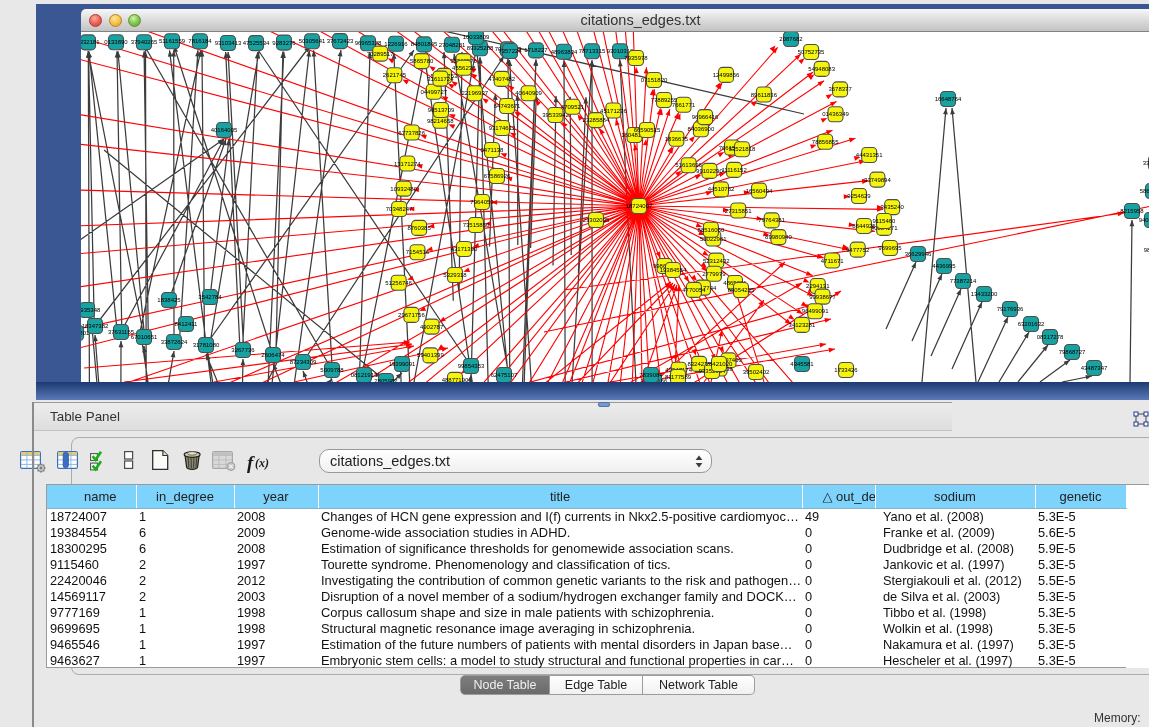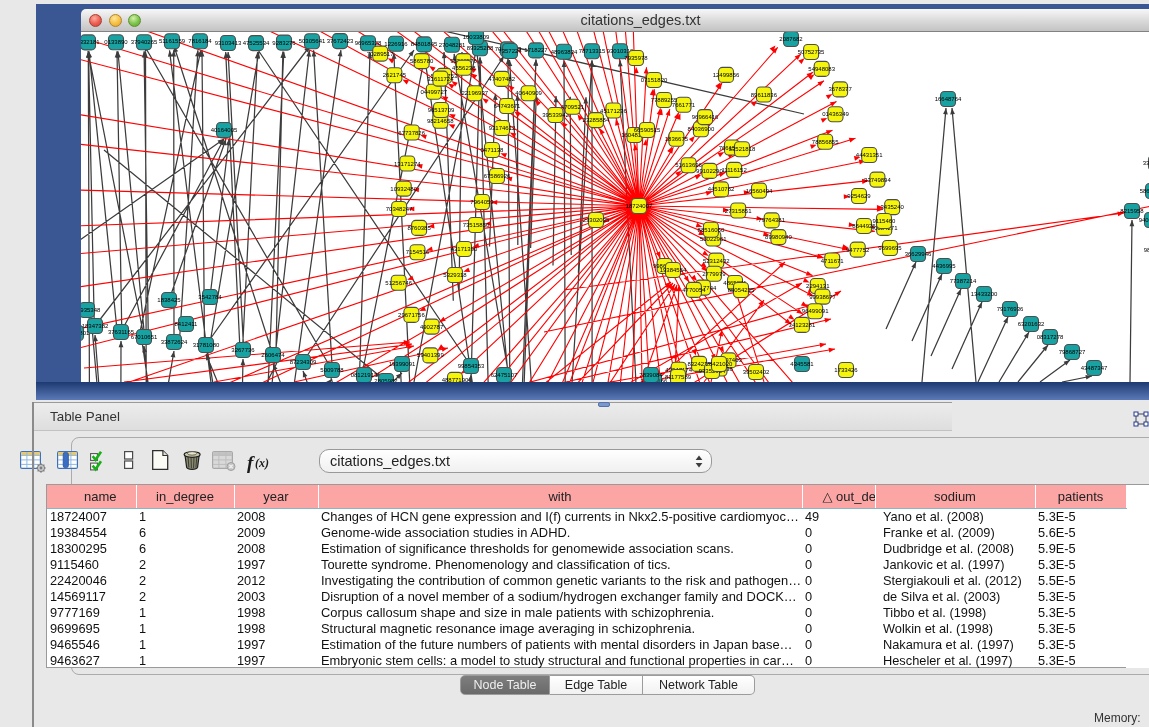--- a/index.html
+++ b/index.html
@@ -25,21 +25,21 @@
 #panelhead span { position:absolute; left:18px; top:6px; font-size:13.4px; color:#333; }
 #pbody { left:0; top:431px; width:1145px; height:296px; background:#e8e8e8; }
 #box { left:7px; top:6px; width:1134px; height:238px; border:1px solid #ababab;
   border-radius:8px; background:#e7e7e7; }
 #combo { left:287px; top:449px; width:393px; height:24px; background:linear-gradient(#fff,#f0f0f0);
   border:1px solid #999; border-radius:10px; }
 #combo span { position:absolute; left:10px; top:3px; font-size:14.5px; color:#222; }
 #tablewrap { left:14px; top:484px; width:1120px; height:184px; background:#fff;
   border:1px solid #9a9a9a; border-bottom:1px solid #9a9a9a; }
 table { border-collapse:collapse; table-layout:fixed; width:1120px; font-size:12.8px; }
-th { background:#fca5a5; height:23px; font-weight:normal; color:#222; font-size:13px;
+th { background:#7dd3fc; height:23px; font-weight:normal; color:#222; font-size:13px;
   border-right:1px solid #fff; border-bottom:1px solid #89b6c6; overflow:hidden; white-space:nowrap; }
 td { height:16px; padding:0 0 0 3px; color:#111; overflow:hidden; white-space:nowrap; }
 th.fill, td.fill { background:#fff; border:none; }
 #vscroll { left:1118px; top:508px; width:17px; height:160px; background:#fcfcfc;
   border-left:1px solid #c8c8c8; }
 #vthumb { left:1120px; top:509px; width:12px; height:26px; border-radius:6px;
   background:linear-gradient(90deg,#c8c8c8,#a8a8a8); border:1px solid #999; }
 #segs { left:428px; top:675px; width:245px; height:20px; font-size:12.5px; }
 .seg { position:absolute; top:0; height:20px; line-height:19px; text-align:center;
   background:linear-gradient(#fff,#f1f1f1); border:1px solid #9c9c9c; color:#222; }
@@ -704,24 +704,24 @@
         <col style="width:73px">
         <col style="width:160px">
         <col style="width:91px">
         <col style="width:41px">
       </colgroup>
 <tbody>
         <tr>
           <th style="padding-left:18px">name</th>
           <th>in_degree</th>
           <th>year</th>
-          <th>with</th>
+          <th>title</th>
           <th style="text-align:right;padding-left:20px">△ out_de…</th>
           <th>sodium</th>
-          <th>patients</th>
+          <th>genetic</th>
           <th class="fill"></th>
         </tr>
 <tr>
           <td>18724007</td>
           <td>1</td>
           <td>2008</td>
           <td style="font-size:12.9px">Changes of HCN gene expression and I(f) currents in Nkx2.5-positive cardiomyoc…</td>
           <td>49</td>
           <td style="padding-left:8px">Yano et al. (2008)</td>
           <td>5.3E-5</td>

